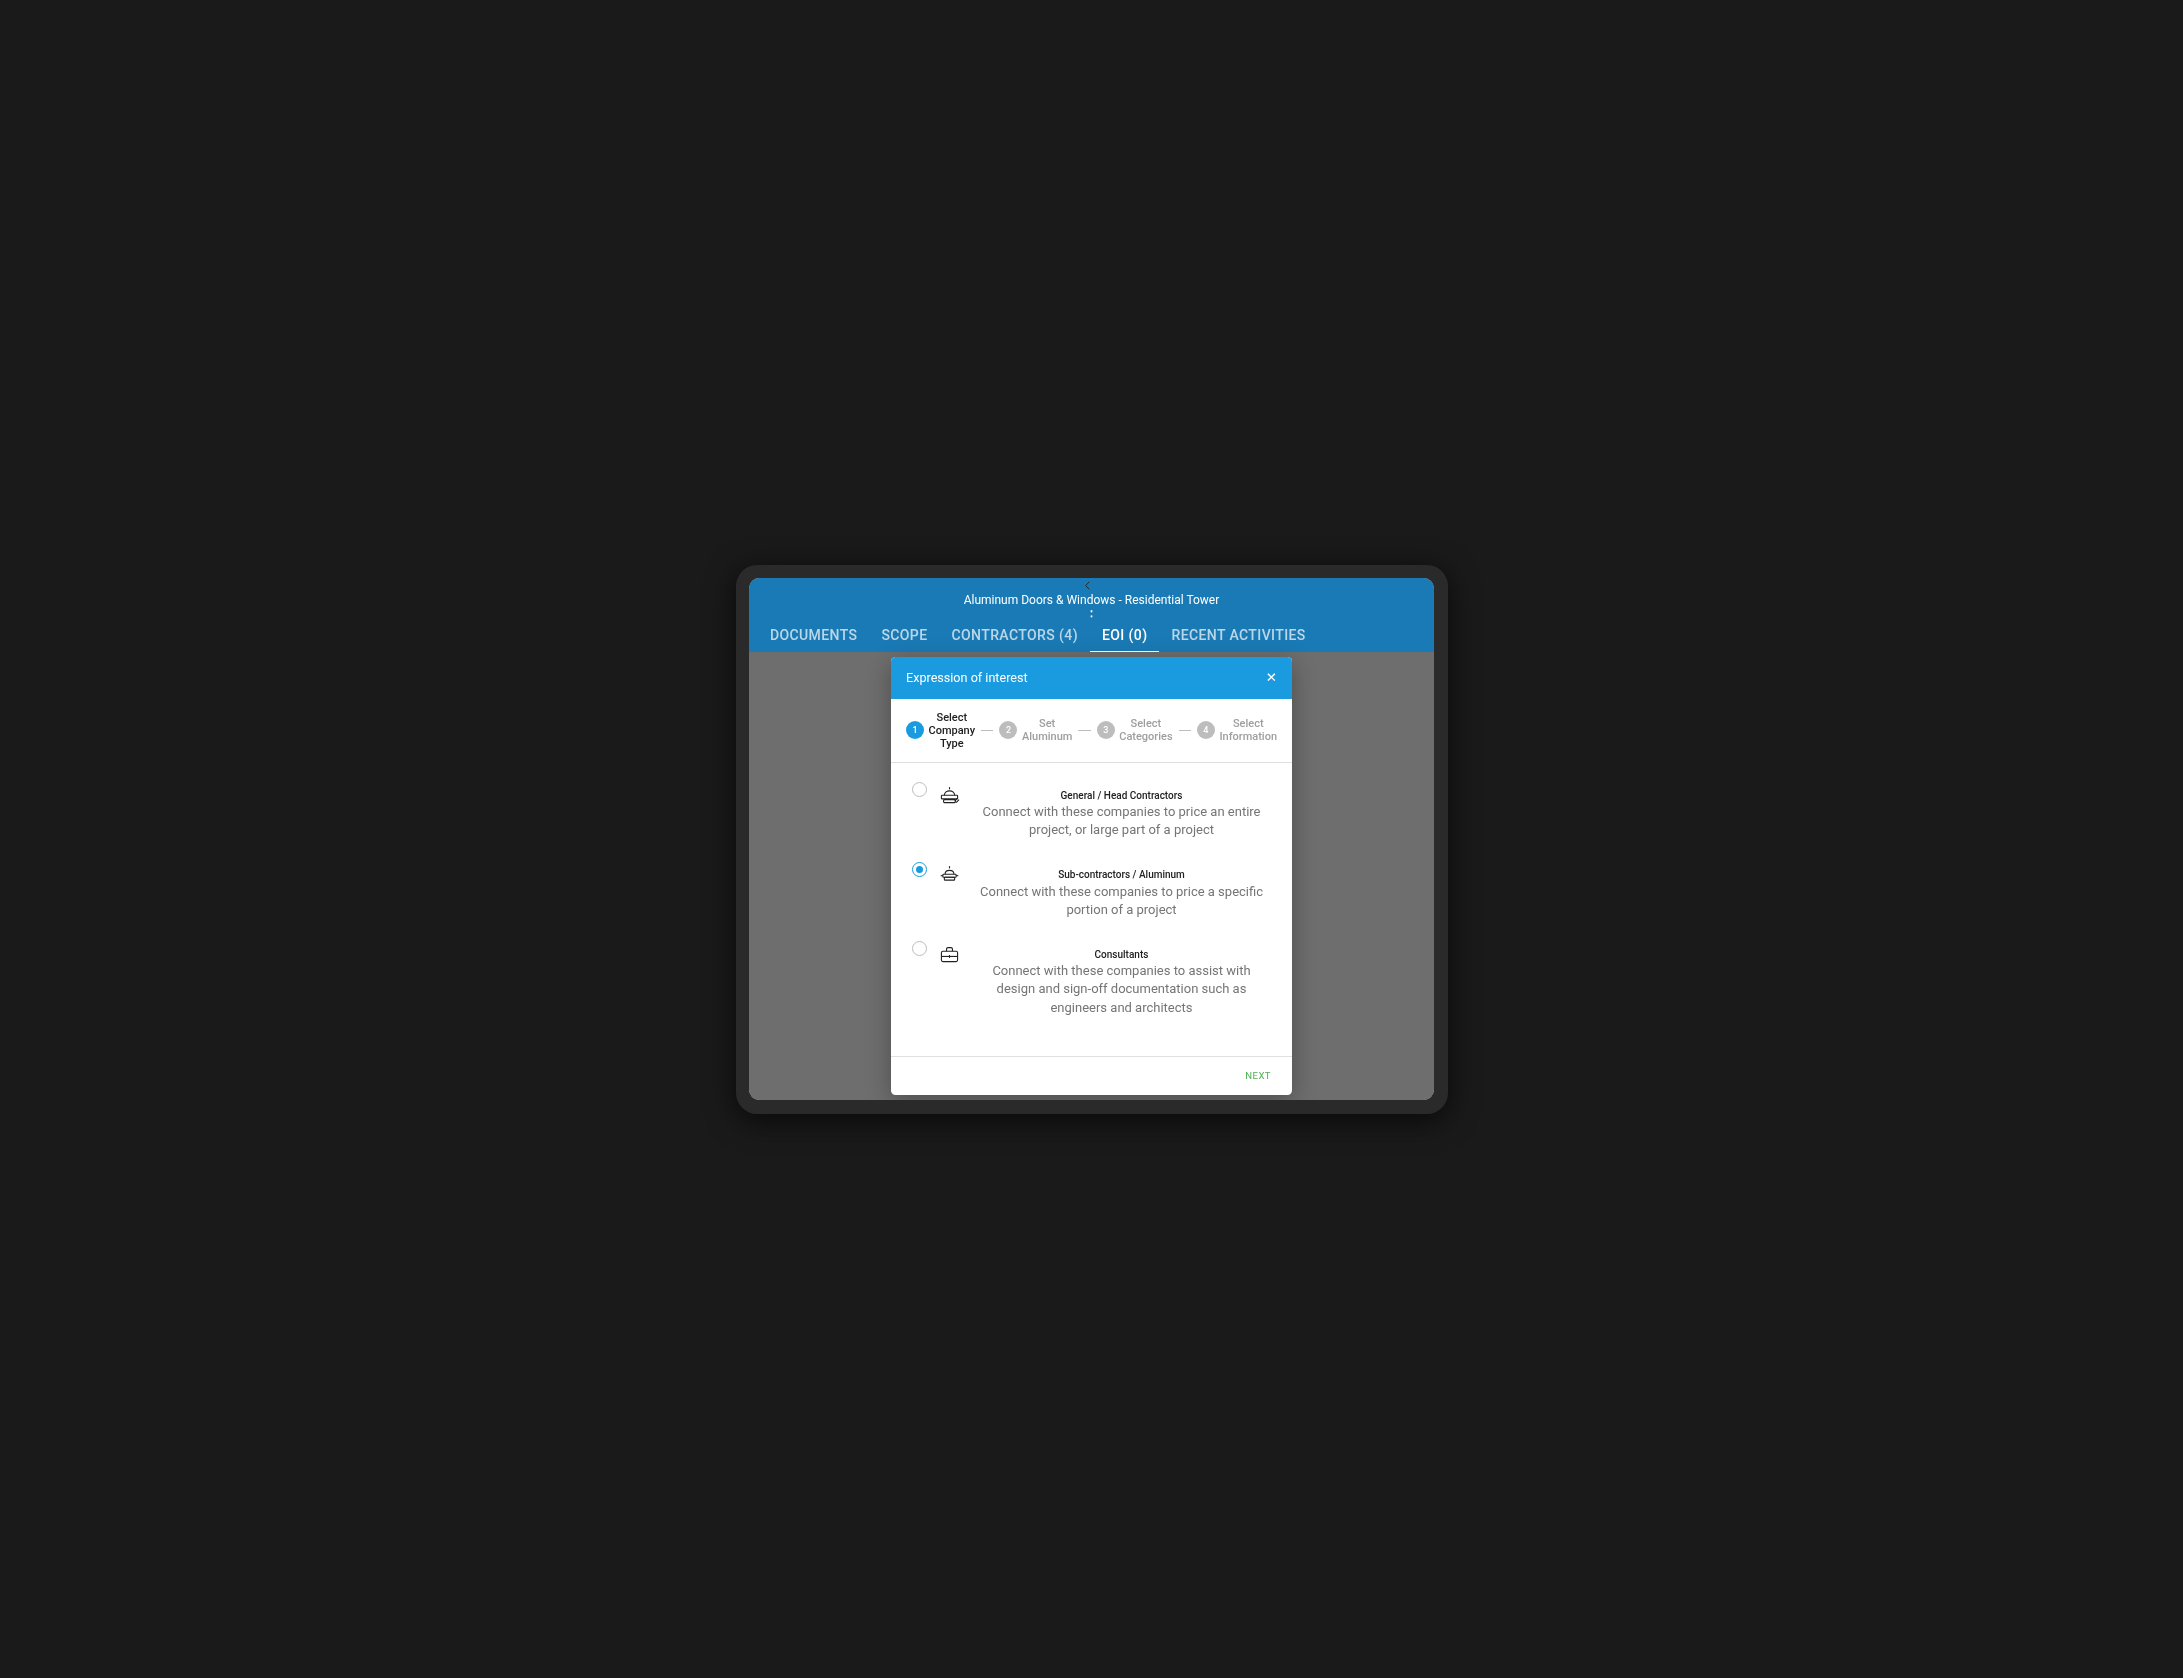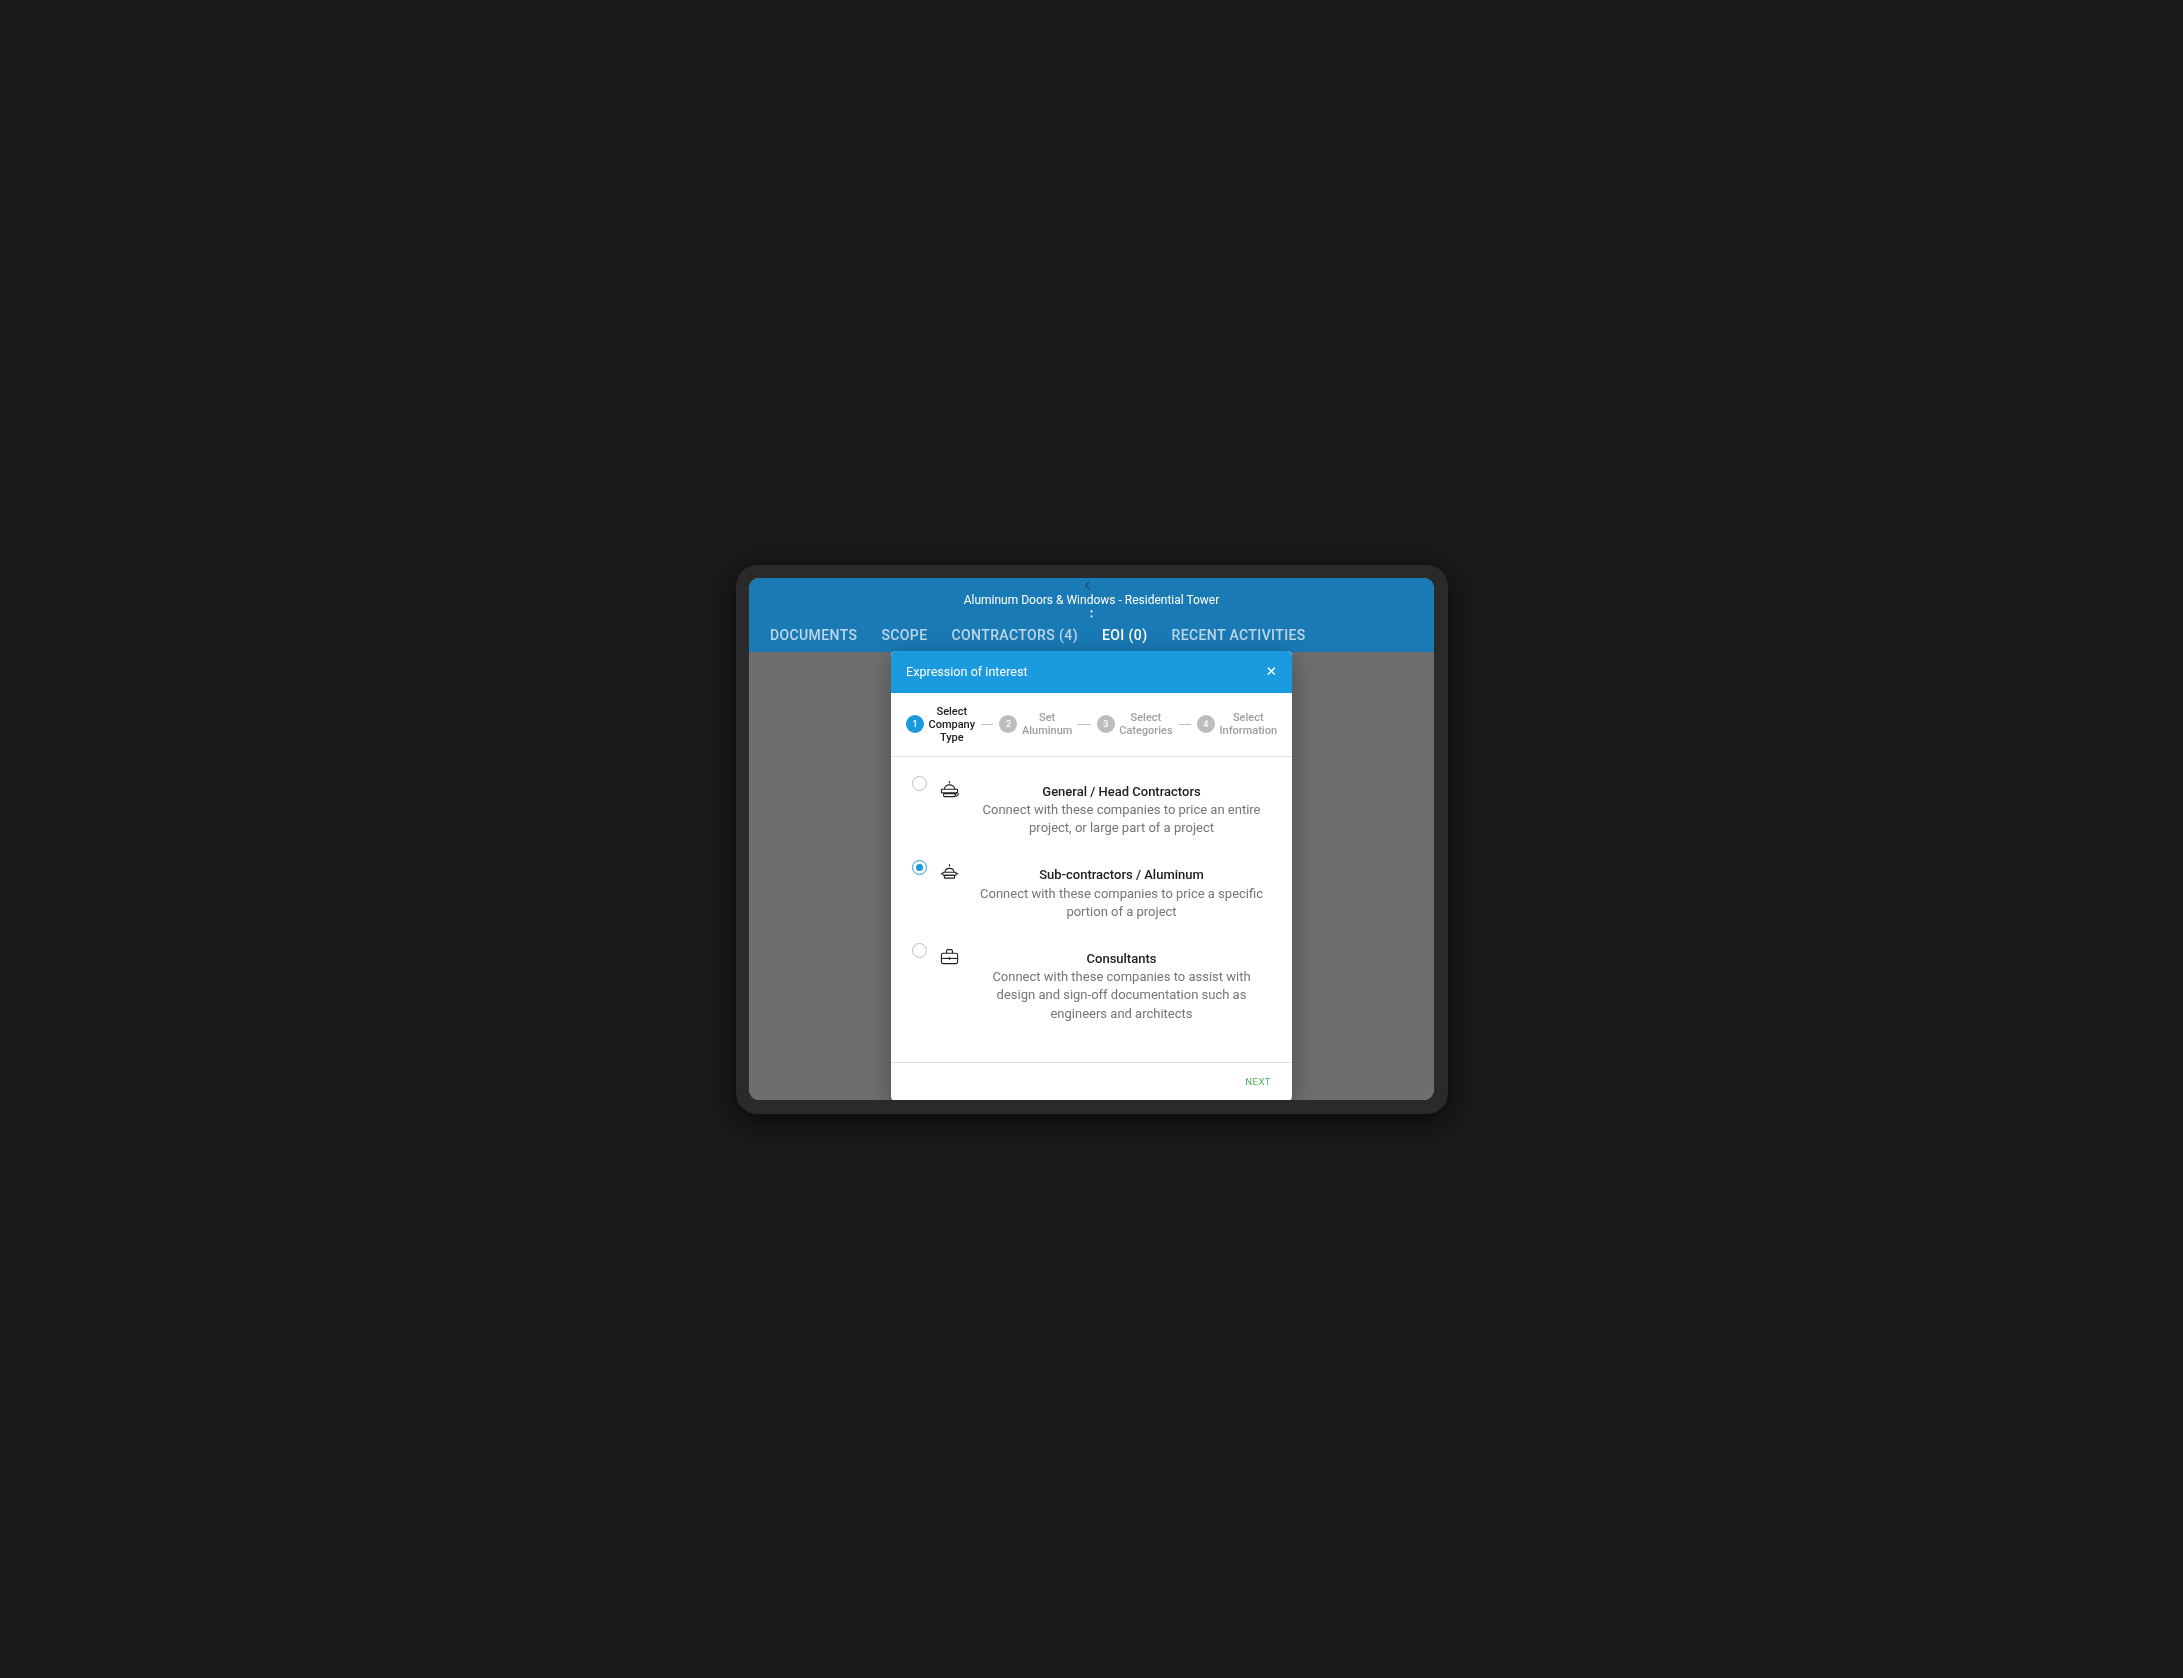--- a/index.html
+++ b/index.html
@@ -240,21 +240,21 @@
       width: 27px;
       height: 27px;
       margin: 0 9px;
       flex-shrink: 0;
       display: flex;
       align-items: center;
       justify-content: center;
     }
 
     .option-text h3 {
-      font-size: 13px;
+      font-size: 10px;
       font-weight: 500;
       color: #212121;
       margin-bottom: 2.2px;
       margin-top: 9px;
     }
 
     .option-text p {
       font-size: 13px;
       color: #757575;
       line-height: 1.4;

